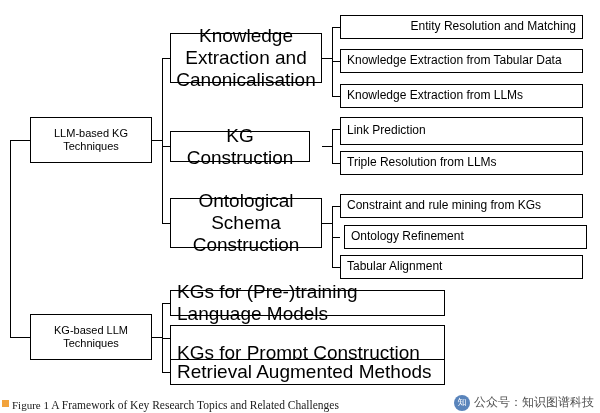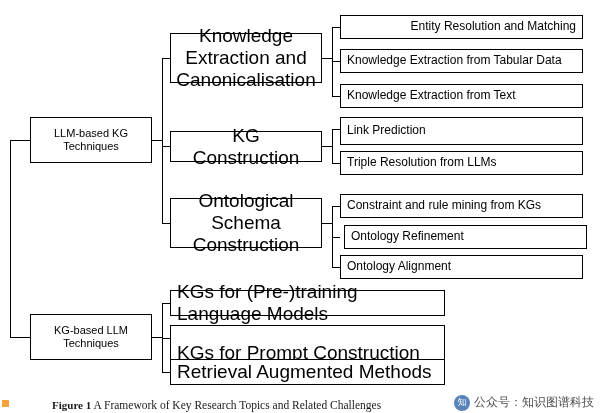--- a/index.html
+++ b/index.html
@@ -60,23 +60,22 @@
   .caption {
     position: absolute;
     left: 12px;
     bottom: 2px;
     font-family: "Liberation Serif", serif;
     font-size: 11.5px;
     color: #1a1a1a;
     white-space: nowrap;
   }
   .caption .cap-label {
-    font-weight: bold;
+    font-weight: normal;
     font-size: 11px;
-    margin-left: 40px;
   }
   .caption-marker {
     position: absolute;
     left: 2px;
     bottom: 6px;
     width: 7px;
     height: 7px;
     background: #f2a33c;
   }
   .watermark {
@@ -123,42 +122,42 @@
   <div class="connector h" style="left:152px; top:140px; width:10px;"></div>
   <div class="connector v" style="left:162px; top:58px; height:165px;"></div>
   <div class="connector h" style="left:162px; top:58px; width:8px;"></div>
   <div class="connector h" style="left:162px; top:146px; width:8px;"></div>
   <div class="connector h" style="left:162px; top:223px; width:8px;"></div>
 
   <div class="node lvl2" style="left:170px; top:33px; width:152px; height:50px;">
     <span>Knowledge Extraction and Canonicalisation</span>
   </div>
 
-  <div class="node lvl2" style="left:170px; top:131px; width:152px; height:31px;">
+  <div class="node lvl2" style="left:170px; top:131px; width:140px; height:31px;">
     <span>KG Construction</span>
   </div>
 
   <div class="node lvl2" style="left:170px; top:198px; width:152px; height:50px;">
     <span>Ontological Schema Construction</span>
   </div>
 
   <div class="connector h" style="left:322px; top:58px; width:10px;"></div>
   <div class="connector v" style="left:332px; top:27px; height:69px;"></div>
   <div class="connector h" style="left:332px; top:27px; width:8px;"></div>
   <div class="connector h" style="left:332px; top:61px; width:8px;"></div>
   <div class="connector h" style="left:332px; top:96px; width:8px;"></div>
 
   <div class="node lvl3 left-align" style="left:340px; top:15px; width:243px; height:24px;justify-content:flex-end;">
     <span>Entity Resolution and Matching</span>
   </div>
   <div class="node lvl3 left-align" style="left:340px; top:49px; width:243px; height:24px;">
     <span>Knowledge Extraction from Tabular Data</span>
   </div>
   <div class="node lvl3 left-align" style="left:340px; top:84px; width:243px; height:24px;">
-    <span>Knowledge Extraction from Text</span>
+    <span>Knowledge Extraction from LLMs</span>
   </div>
 
   <div class="connector h" style="left:322px; top:146px; width:10px;"></div>
   <div class="connector v" style="left:332px; top:129px; height:34px;"></div>
   <div class="connector h" style="left:332px; top:129px; width:8px;"></div>
   <div class="connector h" style="left:332px; top:163px; width:8px;"></div>
 
   <div class="node lvl3 left-align" style="left:340px; top:117px; width:243px; height:28px;">
     <span>Link Prediction</span>
   </div>
@@ -172,21 +171,21 @@
   <div class="connector h" style="left:332px; top:237px; width:8px;"></div>
   <div class="connector h" style="left:332px; top:267px; width:8px;"></div>
 
   <div class="node lvl3 left-align" style="left:340px; top:194px; width:243px; height:24px;">
     <span>Constraint and rule mining from KGs</span>
   </div>
   <div class="node lvl3 left-align" style="left:344px; top:225px; width:243px; height:24px;">
     <span>Ontology Refinement</span>
   </div>
   <div class="node lvl3 left-align" style="left:340px; top:255px; width:243px; height:24px;">
-    <span>Ontology Alignment</span>
+    <span>Tabular Alignment</span>
   </div>
 
   <div class="connector h" style="left:152px; top:337px; width:10px;"></div>
   <div class="connector v" style="left:162px; top:303px; height:69px;"></div>
   <div class="connector h" style="left:162px; top:303px; width:8px;"></div>
   <div class="connector h" style="left:162px; top:338px; width:8px;"></div>
   <div class="connector h" style="left:162px; top:372px; width:8px;"></div>
 
   <div class="node lvl2 left-align" style="left:170px; top:290px; width:275px; height:26px;">
     <span>KGs for (Pre-)training Language Models</span>

